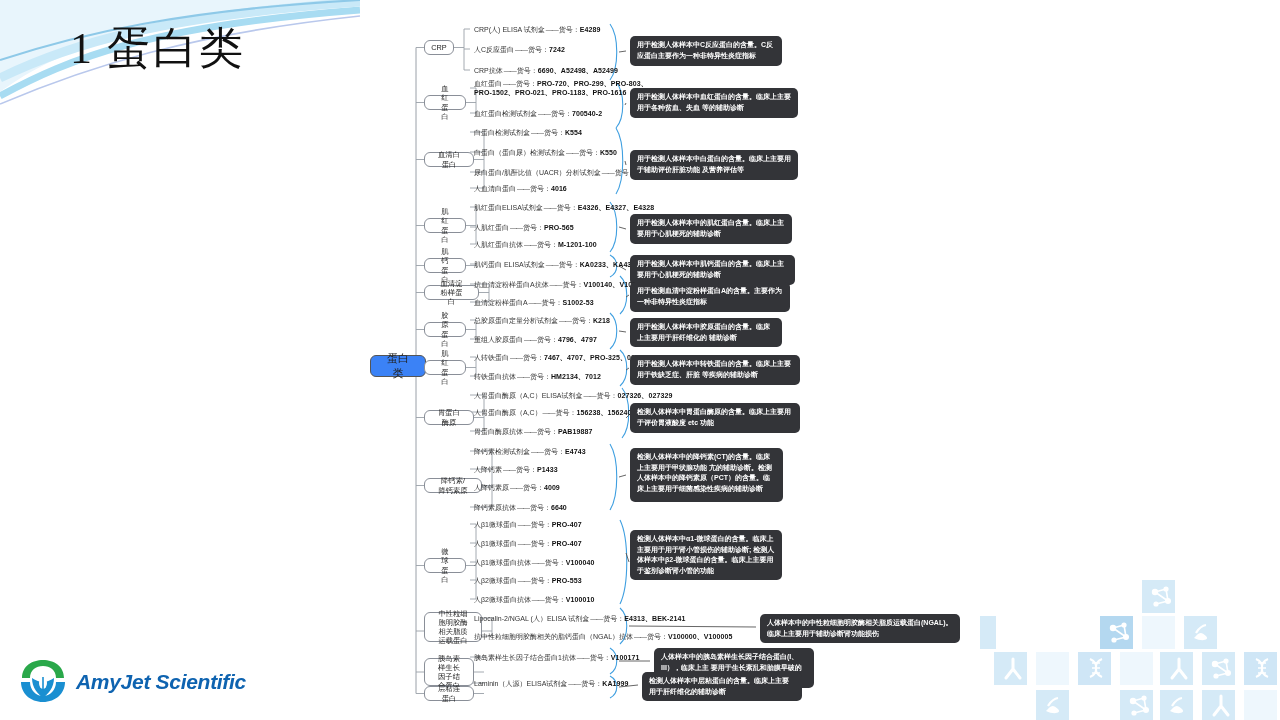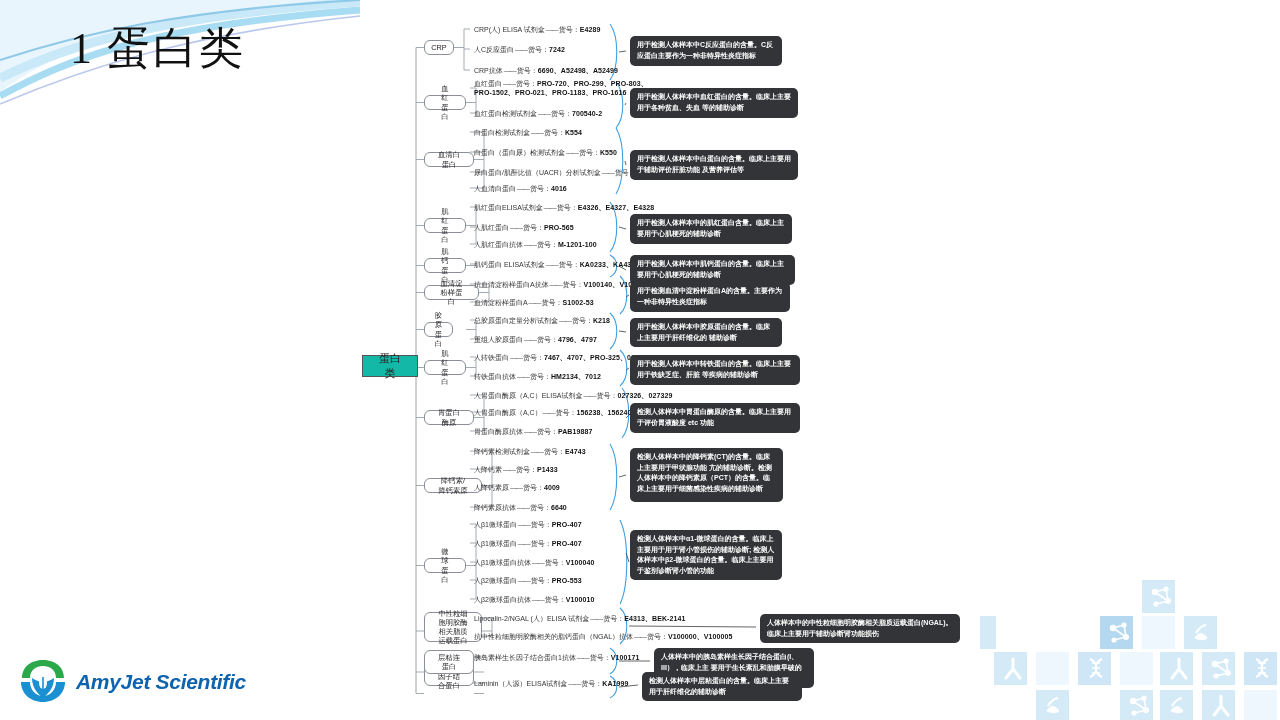--- a/index.html
+++ b/index.html
@@ -36,22 +36,22 @@
   .map svg.links{position:absolute;left:0;top:0;width:928px;height:720px;pointer-events:none;}
 
   .node{
     position:absolute;box-sizing:border-box;
     border:1px solid #8a8f98;border-radius:7px;background:#fff;
     color:#222;text-align:center;
     display:flex;align-items:center;justify-content:center;
     padding:1px 13px;
   }
   .node.root{
-    left:10px;top:355px;width:56px;height:22px;
-    font-size:11px;border:1px solid #555;border-radius:0;background:#14b8a6;
+    left:18px;top:355px;width:56px;height:22px;
+    font-size:11px;border:1px solid #555;border-radius:6px;background:#3b82f6;
     font-weight:normal;
   }
   .node.l1{
     font-size:7.3px;line-height:1.25;border-radius:6px;
   }
   .leaf{
     position:absolute;font-size:7px;color:#333;line-height:1.3;white-space:nowrap;
   }
   .leaf .dash{color:#555;letter-spacing:-1px;}
   .leaf .code{font-weight:bold;color:#111;letter-spacing:.1px;}
@@ -292,21 +292,21 @@
         <span>肌钙蛋白</span>
       </div>
       <div class="leaf" style="left: 122px; top: 260px;"><span>肌钙蛋白 ELISA试剂盒</span><span class="dash"> —— </span><span>货号：</span><span class="code">KA0233、KA4339</span></div>
       <div class="tip" style="left: 278px; top: 255px; width: 165px; min-height: 30px;"><span>用于检测人体样本中肌钙蛋白的含量。临床上主要用于心肌梗死的辅助诊断</span></div>
       <div class="node l1" style="left: 72px; top: 285px; width: 55px; height: 15px;">
         <span>血清淀粉样蛋白</span>
       </div>
       <div class="leaf" style="left: 122px; top: 280px;"><span>抗血清淀粉样蛋白A抗体</span><span class="dash"> —— </span><span>货号：</span><span class="code">V100140、V100141</span></div>
       <div class="leaf" style="left: 122px; top: 298px;"><span>血清淀粉样蛋白A</span><span class="dash"> —— </span><span>货号：</span><span class="code">S1002-53</span></div>
       <div class="tip" style="left: 278px; top: 282px; width: 160px; min-height: 30px;"><span>用于检测血清中淀粉样蛋白A的含量。主要作为一种非特异性炎症指标</span></div>
-      <div class="node l1" style="left: 72px; top: 322px; width: 29px; height: 15px;">
+      <div class="node l1" style="left: 72px; top: 322px; width: 42px; height: 15px;">
         <span>胶原蛋白</span>
       </div>
       <div class="leaf" style="left: 122px; top: 316px;"><span>总胶原蛋白定量分析试剂盒</span><span class="dash"> —— </span><span>货号：</span><span class="code">K218</span></div>
       <div class="leaf" style="left: 122px; top: 335px;"><span>重组人胶原蛋白</span><span class="dash"> —— </span><span>货号：</span><span class="code">4796、4797</span></div>
       <div class="tip" style="left: 278px; top: 318px; width: 152px; min-height: 28px;"><span>用于检测人体样本中胶原蛋白的含量。临床上主要用于肝纤维化的 辅助诊断</span></div>
       <div class="node l1" style="left: 72px; top: 360px; width: 42px; height: 15px;">
         <span>肌红蛋白</span>
       </div>
       <div class="leaf" style="left: 122px; top: 353px;"><span>人转铁蛋白</span><span class="dash"> —— </span><span>货号：</span><span class="code">7467、4707、PRO-325、009-000-050</span></div>
       <div class="leaf" style="left: 122px; top: 372px;"><span>转铁蛋白抗体</span><span class="dash"> —— </span><span>货号：</span><span class="code">HM2134、7012</span></div>
@@ -339,19 +339,19 @@
         <span>中性粒细胞明胶酶相关脂质运载蛋白</span>
       </div>
       <div class="leaf" style="left: 122px; top: 614px;"><span>Lipocalin-2/NGAL (人）ELISA 试剂盒</span><span class="dash"> —— </span><span>货号：</span><span class="code">E4313、BEK-2141</span></div>
       <div class="leaf" style="left: 122px; top: 632px;"><span>抗中性粒细胞明胶酶相关的脂钙蛋白（NGAL）抗体</span><span class="dash"> —— </span><span>货号：</span><span class="code">V100000、V100005</span></div>
       <div class="tip" style="left: 408px; top: 614px; width: 200px; min-height: 26px;"><span>人体样本中的中性粒细胞明胶酶相关脂质运载蛋白(NGAL)。临床上主要用于辅助诊断肾功能损伤</span></div>
       <div class="node l1" style="left: 72px; top: 658px; width: 50px; height: 28px;">
         <span>胰岛素样生长因子结合蛋白</span>
       </div>
       <div class="leaf" style="left: 122px; top: 653px;"><span>胰岛素样生长因子结合蛋白1抗体</span><span class="dash"> —— </span><span>货号：</span><span class="code">V100171</span></div>
       <div class="tip" style="left: 302px; top: 648px; width: 160px; min-height: 26px;"><span>人体样本中的胰岛素样生长因子结合蛋白(I、III），临床上主 要用于生长紊乱和胎膜早破的辅助诊断</span></div>
-      <div class="node l1" style="left: 72px; top: 650px; width: 50px; height: 24px; text-align: center;">
+      <div class="node l1" style="left: 72px; top: 686px; width: 50px; height: 15px; text-align: center;">
         <span>层粘连蛋白</span>
       </div>
       <div class="leaf" style="left: 122px; top: 679px;"><span>Laminin（人源）ELISA试剂盒</span><span class="dash"> —— </span><span>货号：</span><span class="code">KA1999</span></div>
       <div class="tip" style="left: 290px; top: 672px; width: 160px; min-height: 26px;"><span>检测人体样本中层粘蛋白的含量。临床上主要用于肝纤维化的辅助诊断</span></div>
     </div>
 </div>
 
 </body></html>

